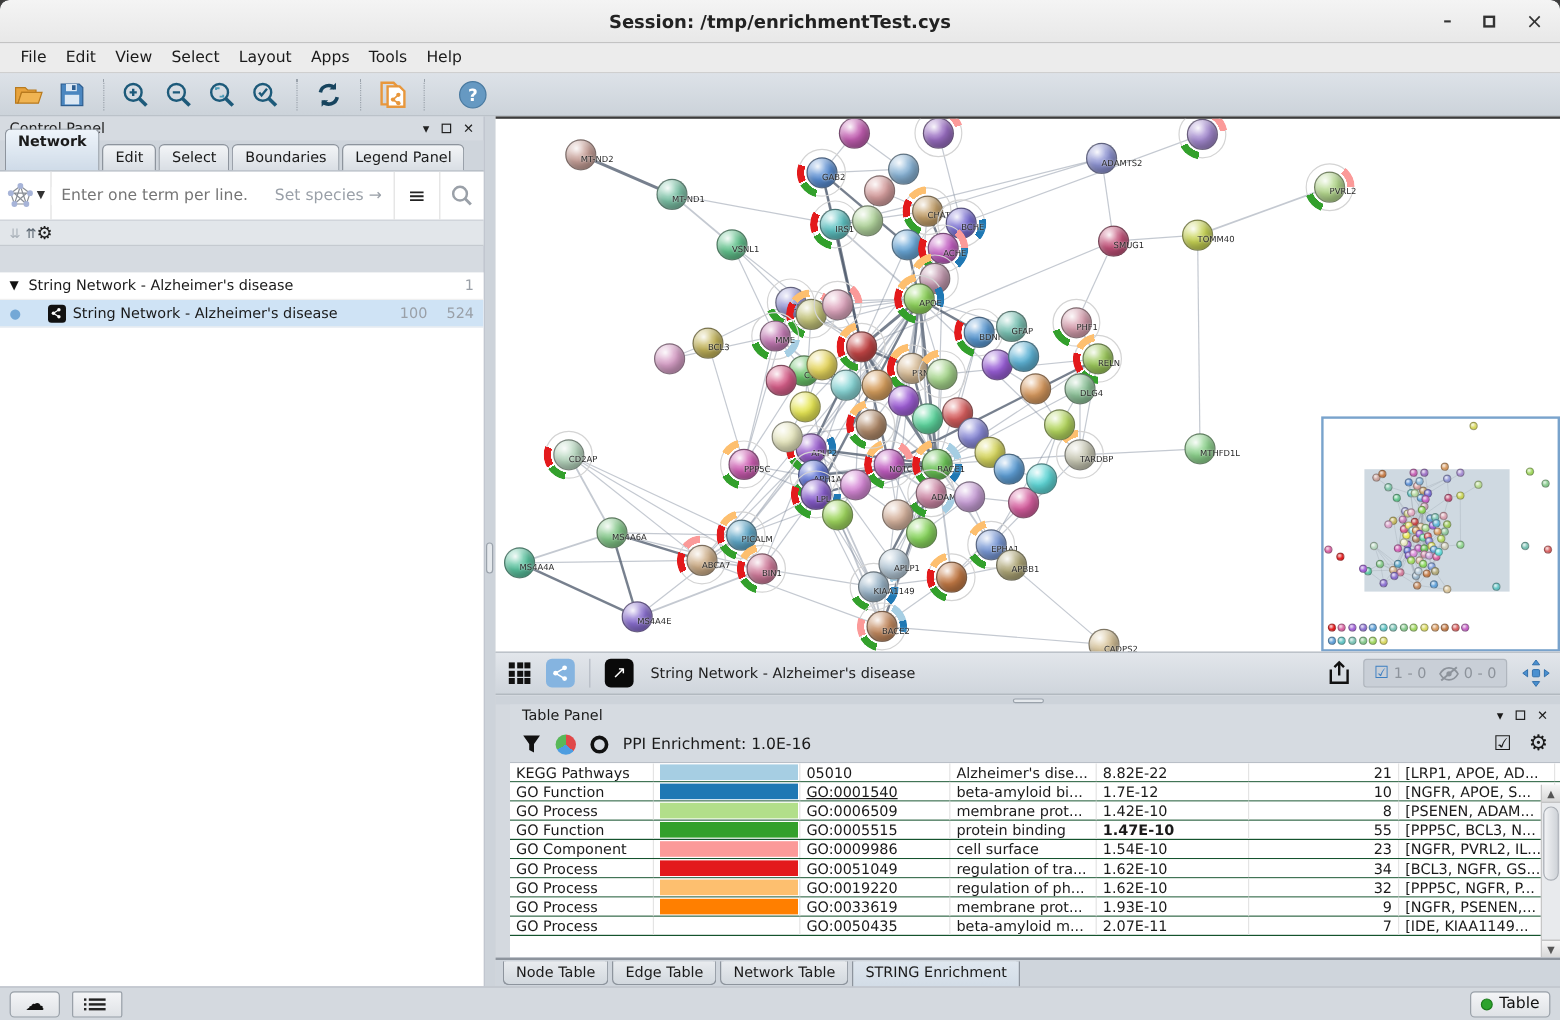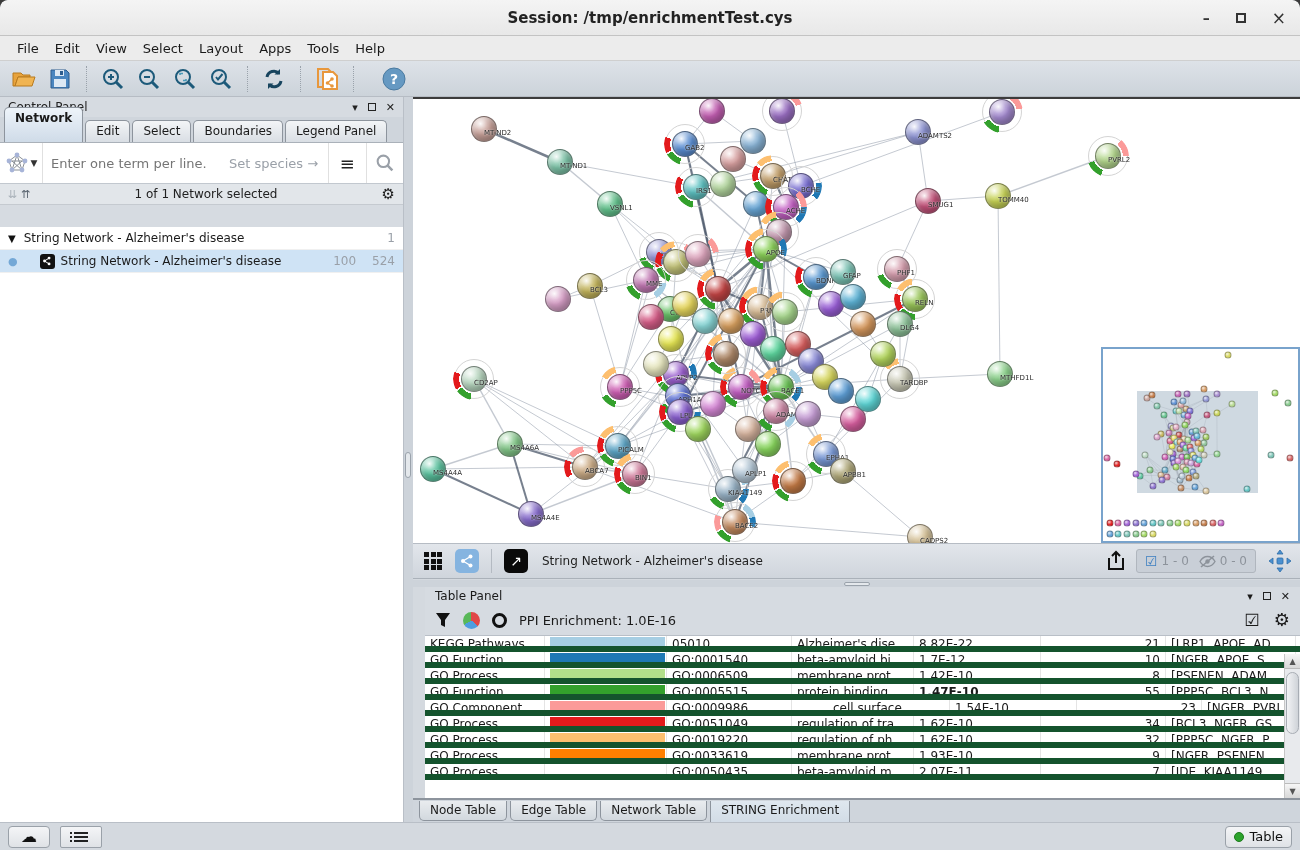--- a/index.html
+++ b/index.html
@@ -98,21 +98,21 @@
   .tp-header .hdr-icons{margin-left:auto;display:flex;gap:10px;align-items:center;}
   .tp-tools{height:30px;display:flex;align-items:center;gap:12px;padding:0 10px;}
   .pie-icon{width:17px;height:17px;border-radius:50%;background:conic-gradient(#e04848 0 130deg,#4d9de0 130deg 240deg,#58b858 240deg 360deg);}
   .ring-icon{width:15px;height:15px;border-radius:50%;border:3px solid #111;}
   .ppi-label{font-size:13px;color:#1a1a1a;}
   .tp-right{margin-left:auto;display:flex;gap:14px;align-items:center;}
   .chk-icon{font-size:17px;line-height:1;}
   .grid-area{position:absolute;left:0;top:48px;right:0;bottom:0;background:#fff;overflow:hidden;border-top:1px solid #b9bfc7;}
   .thead{display:flex;height:18px;background:linear-gradient(#f6f6f6,#dedede);border-bottom:1px solid #b3b3b3;}
   .th{font-size:12px;color:#222;padding:1px 5px;border-right:1px solid #c6c6c6;overflow:hidden;white-space:nowrap;}
-  .trow{display:flex;height:16px;border-bottom:6px solid #14532d;background:#fff;}
+  .trow{display:flex;height:16px;border-bottom:1px solid #14532d;background:#fff;}
   .td{font-size:12px;padding:0 5px;border-right:1px solid #e4e4e4;overflow:hidden;white-space:nowrap;line-height:16px;}
   .td.num{text-align:right;}
   .cbar{margin:1px 2px;height:13px;width:100%;}
   .vscroll{position:absolute;right:0;top:18px;bottom:0;width:16px;background:#e8eaed;border-left:1px solid #c6c6c6;}
   .vs-btn{height:15px;display:flex;align-items:center;justify-content:center;font-size:8px;color:#555;background:linear-gradient(#f6f6f6,#d8d8d8);border-bottom:1px solid #bbb;}
   .vs-btn.down{position:absolute;bottom:0;left:0;right:0;border-top:1px solid #bbb;border-bottom:none;}
   .vs-thumb{position:absolute;left:1px;right:1px;top:18px;height:62px;background:linear-gradient(90deg,#f2f3f5,#cfd3d8);border:1px solid #a8adb4;border-radius:7px;}
   
   .table-tabs{position:absolute;left:0;top:701px;right:0;height:24px;background:#cfd5dc;border-top:2px solid #8d949d;
     display:flex;align-items:flex-start;padding:1px 6px 0;gap:3px;}
@@ -298,21 +298,20 @@
                 <line x1="14" y1="14" x2="20" y2="20" stroke="#9aa0a8" stroke-width="3"></line>
               </svg>
             </span>
           </span>
       </div>
       <div class="netlist-header">
         <span class="nl-arrows">
           <span style="color:#aab2ba;">⇊</span>
           <span>⇈</span>
         </span>
-        <span class="nl-center">1 of 1 Network selected</span>
         <span class="gear">⚙</span>
       </div>
       <div class="tree">
         <div class="tree-row">
           <span class="tree-caret">▼</span>
           <span>String Network - Alzheimer's disease</span>
           <span class="tree-counts">
               <span>1</span>
             </span>
         </div>
@@ -1401,21 +1400,21 @@
                 <div class="td" style="width: 127px; flex: 0 0 127px; font-weight: bold;">1.47E-10</div>
                 <div class="td num" style="width: 125px; flex: 0 0 125px;">55</div>
                 <div class="td" style="width: 130px; flex: 0 0 130px;">[PPP5C, BCL3, N...</div>
               </div>
               <div class="trow">
                 <div class="td" style="width: 120px; flex: 0 0 120px;">GO Component</div>
                 <div class="td" style="width: 122px; flex: 0 0 122px; padding: 0px 3px;">
                   <div class="cbar" style="background: rgb(251, 154, 153);"></div>
                 </div>
                 <div class="td" style="width: 125px; flex: 0 0 125px;">GO:0009986</div>
-                <div class="td" style="width: 122px; flex: 0 0 122px; margin-left: 36px;">cell surface</div>
+                <div class="td" style="width: 122px; flex: 0 0 122px;">cell surface</div>
                 <div class="td" style="width: 127px; flex: 0 0 127px;">1.54E-10</div>
                 <div class="td num" style="width: 125px; flex: 0 0 125px;">23</div>
                 <div class="td" style="width: 130px; flex: 0 0 130px;">[NGFR, PVRL2, IL...</div>
               </div>
               <div class="trow">
                 <div class="td" style="width: 120px; flex: 0 0 120px;">GO Process</div>
                 <div class="td" style="width: 122px; flex: 0 0 122px; padding: 0px 3px;">
                   <div class="cbar" style="background: rgb(227, 26, 28);"></div>
                 </div>
                 <div class="td" style="width: 125px; flex: 0 0 125px;">GO:0051049</div>

